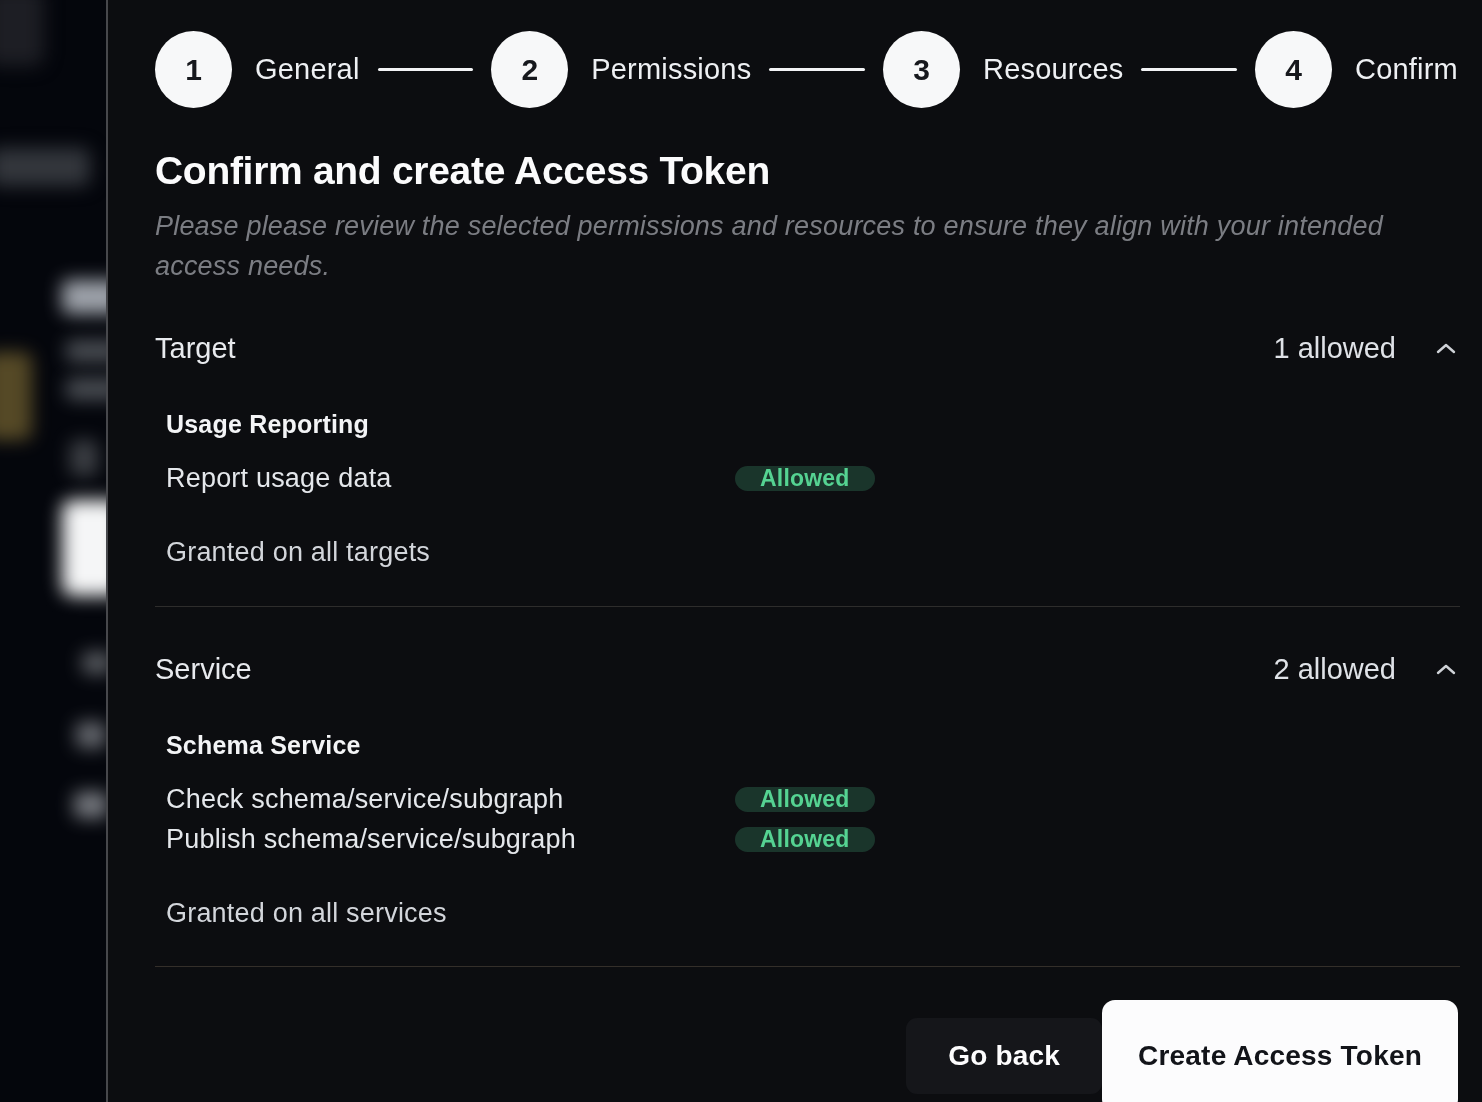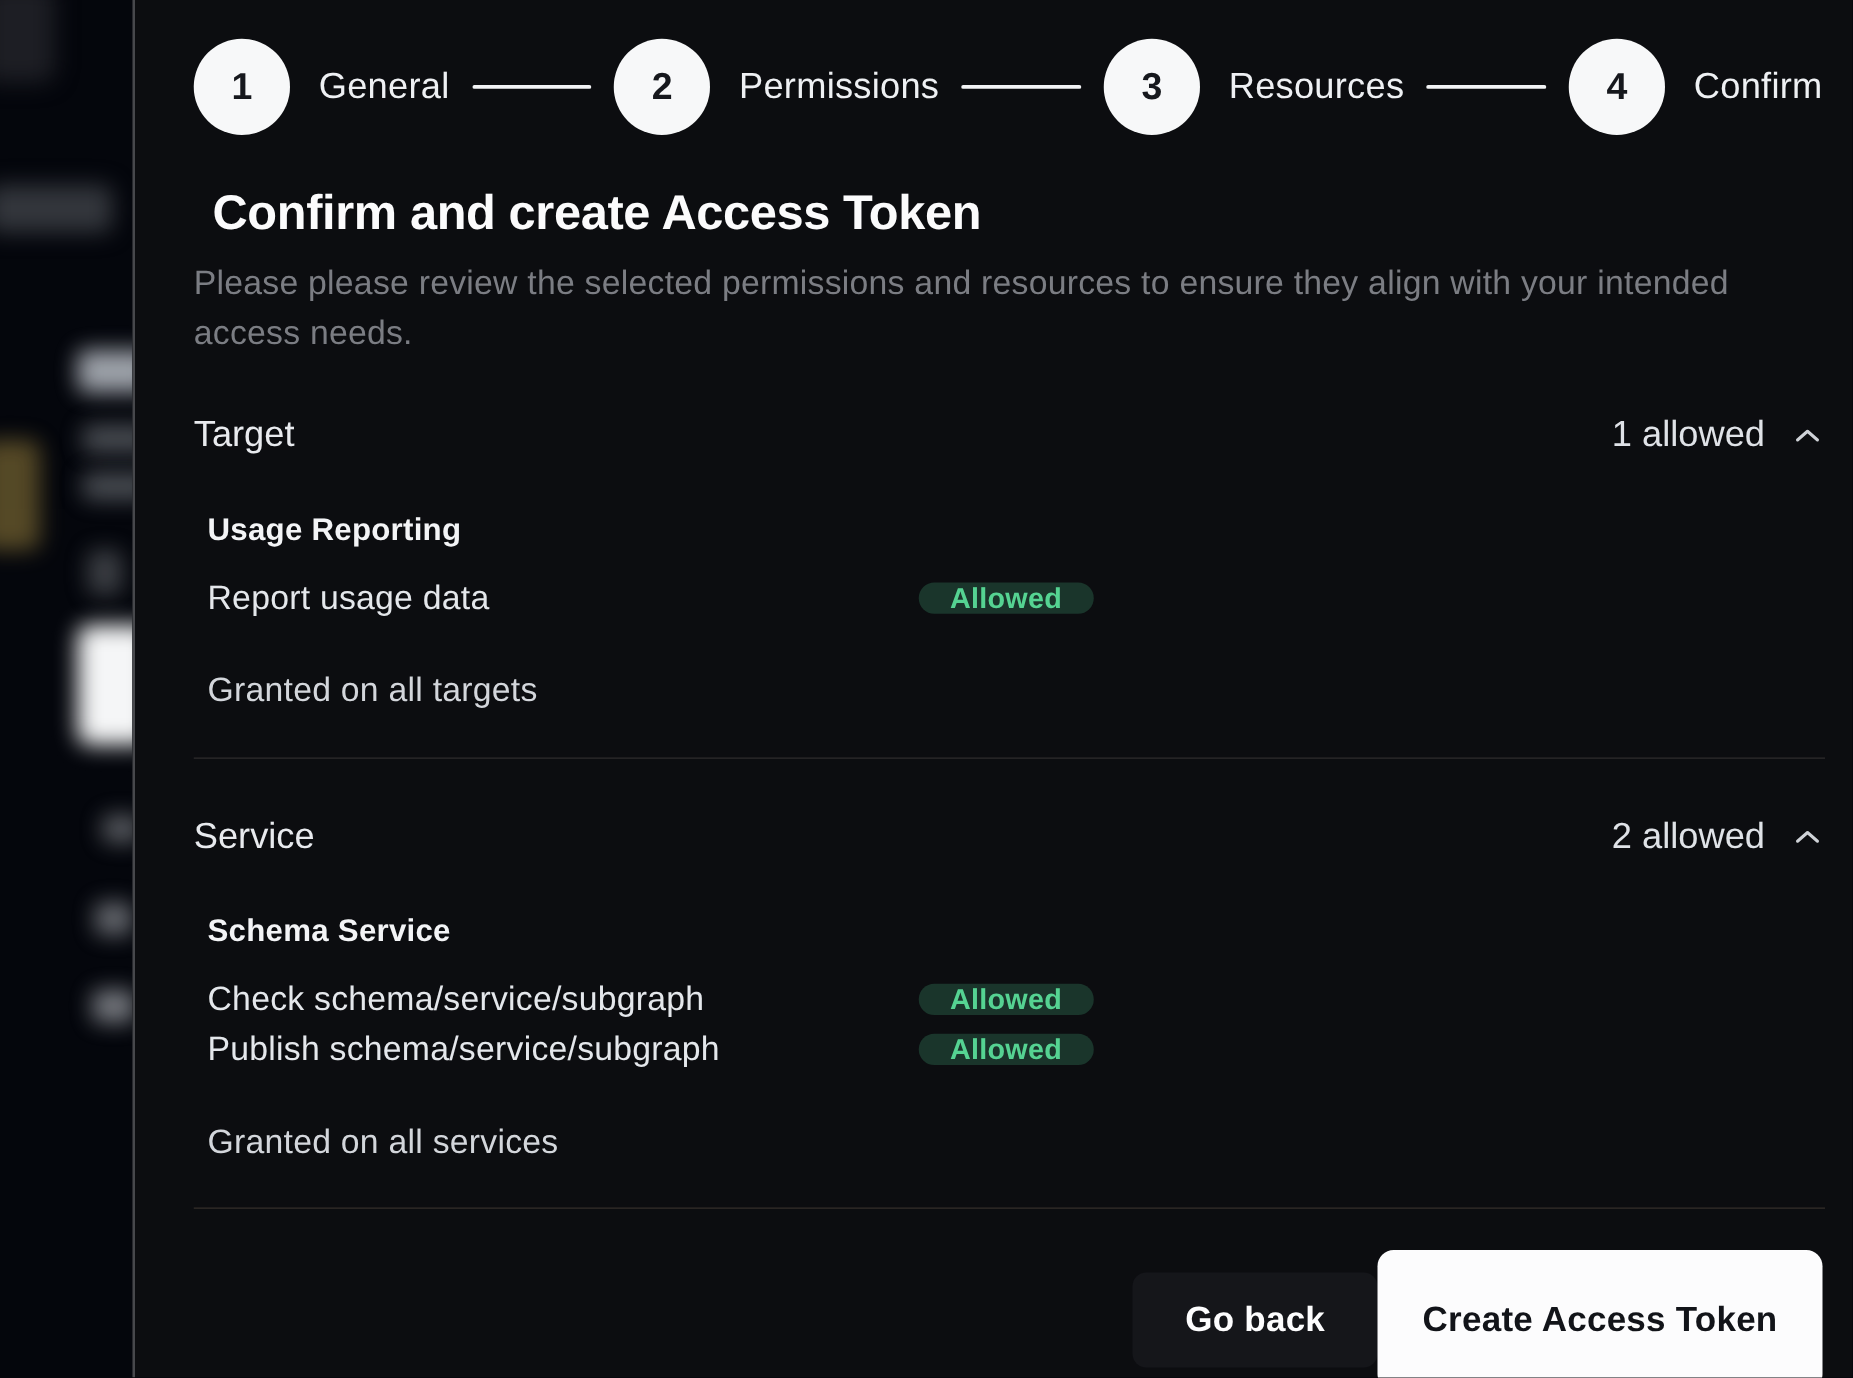--- a/index.html
+++ b/index.html
@@ -44,34 +44,34 @@
     width: 77px; height: 77px; border-radius: 50%;
     background: #f7f8f9; color: #16181d;
     display: flex; align-items: center; justify-content: center;
     font-size: 30px; font-weight: 600; flex: 0 0 auto;
   }
   .step-label { margin-left: 23px; font-size: 29px; font-weight: 500; color: #eef0f3; letter-spacing: .2px; }
   .connector { flex: 1 1 auto; height: 3px; background: #f2f3f5; margin: 0 18px; border-radius: 2px; }
 
   
   .page-title {
-    margin-top: 41px; font-size: 39px; font-weight: 700; color: #fbfbfc; letter-spacing: -0.3px; margin-left: 15px;
+    margin-top: 41px; font-size: 39px; font-weight: 700; color: #fbfbfc; letter-spacing: -0.3px;
   }
   .page-subtitle {
     margin-top: 13px; font-size: 27px; line-height: 40px; color: #7b7d83;
-    max-width: 1240px; letter-spacing: .2px;
+    max-width: 1240px; letter-spacing: .2px; font-style: italic;
   }
 
   
   .section-header {
     margin-top: 46px; width: 1303px;
     display: flex; align-items: center; justify-content: space-between;
   }
   .section-title { font-size: 29px; font-weight: 500; color: #e8eaee; }
-  .section-toggle { display: flex; align-items: center; gap: 22px; cursor: pointer; }
+  .section-toggle { display: flex; align-items: center; gap: 38px; cursor: pointer; }
   .section-count { font-size: 29px; font-weight: 500; color: #dfe2e7; }
   .chevron-up { width: 24px; height: 24px; stroke: #cfd2d7; stroke-width: 2.4; fill: none;
     stroke-linecap: round; stroke-linejoin: round; }
 
   .group { margin-left: 11px; }
   .group-title { margin-top: 45px; font-size: 25px; font-weight: 700; color: #f3f4f6; letter-spacing: .2px; }
   .perm-row { display: flex; align-items: center; margin-top: 24px; }
   .perm-row + .perm-row { margin-top: 9px; }
   .perm-label { width: 569px; font-size: 27px; color: #e4e7eb; letter-spacing: .2px; }
   .badge {

